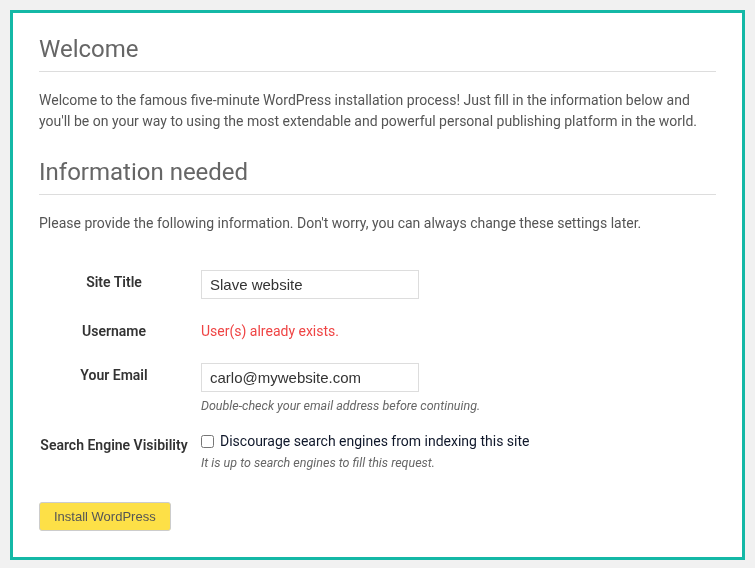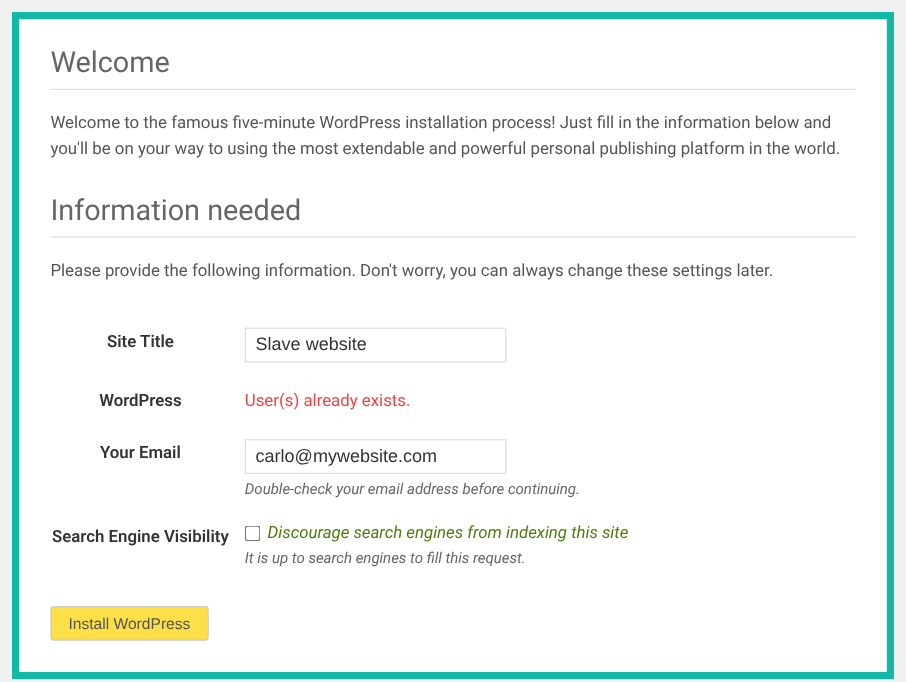--- a/index.html
+++ b/index.html
@@ -9,21 +9,21 @@
     }
     body {
       font-family: -apple-system, BlinkMacSystemFont, "Segoe UI", Roboto, sans-serif;
       background: #f1f1f1;
       padding: 10px;
       font-size: 14px;
       color: #444;
     }
     .container {
       background: #fff;
-      border: 6px solid #14b8a6;
+      border: 3px solid #14b8a6;
       padding: 22px 26px 26px 26px;
       width: 735px;
       margin: 0 auto;
     }
     h1 {
       font-size: 24px;
       font-weight: 400;
       color: #666;
       border-bottom: 1px solid #ddd;
       padding-bottom: 8px;
@@ -75,23 +75,22 @@
     }
     .checkbox-row {
       display: flex;
       align-items: flex-start;
       gap: 6px;
     }
     .checkbox-row input[type="checkbox"] {
       margin-top: 2px;
     }
     .checkbox-label {
-      color: #4d7c0f;
+      color: #0f172a;
       font-size: 14px;
-      font-style: italic;
     }
     .submit-row {
       margin-top: 22px;
     }
     .button {
       background: #fde047;
       border: 1px solid #ccc;
       color: #555;
       padding: 6px 14px;
       font-size: 13px;
@@ -112,21 +111,21 @@
 
   <table class="form-table">
     <tbody>
         <tr>
       <th>Site Title</th>
       <td>
         <input type="text" value="Slave website" style="">
       </td>
     </tr>
     <tr>
-      <th>WordPress</th>
+      <th>Username</th>
       <td>
         <span class="username-note">User(s) already exists.</span>
       </td>
     </tr>
     <tr>
       <th>Your Email</th>
       <td>
         <input type="email" value="carlo@mywebsite.com" style="">
         <div class="description">Double-check your email address before continuing.</div>
       </td>

